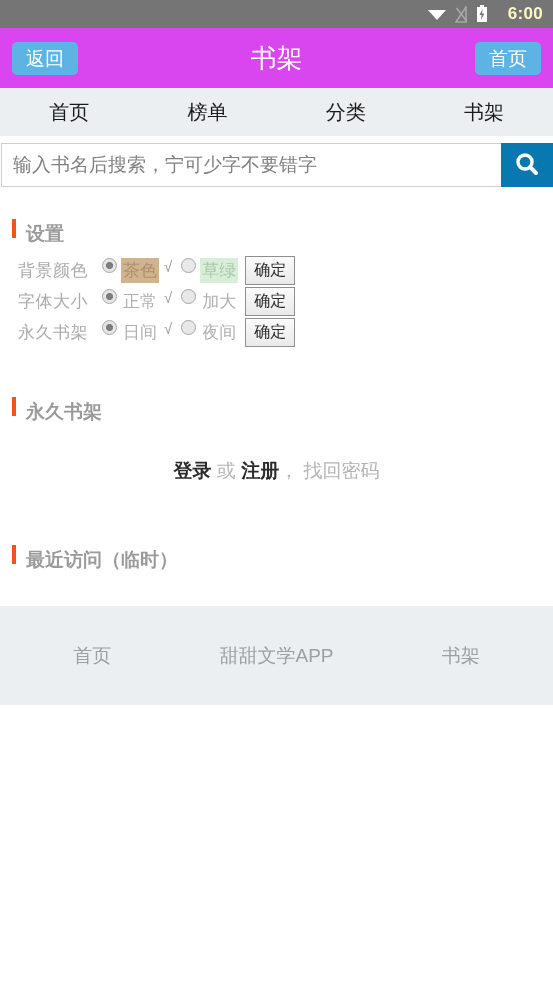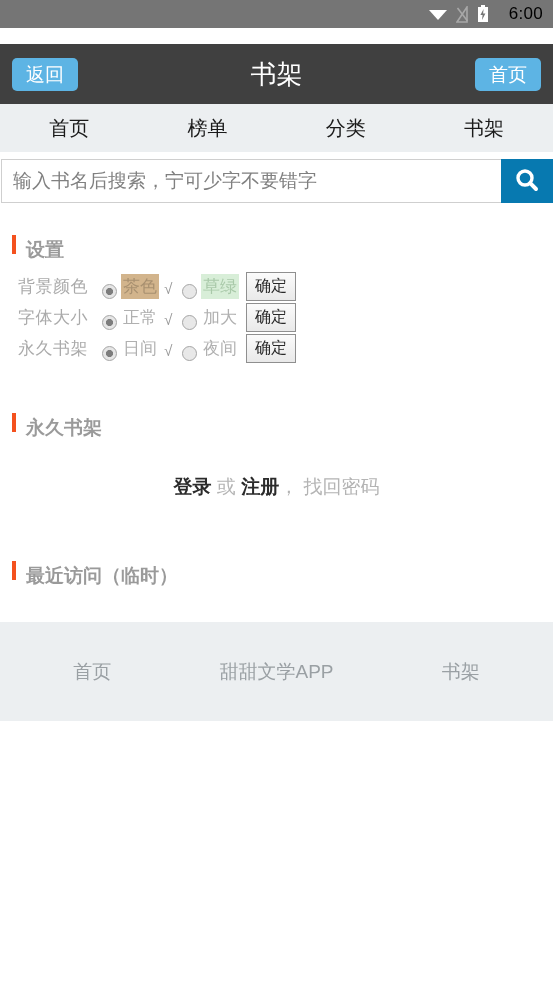--- a/index.html
+++ b/index.html
@@ -16,37 +16,36 @@
     height: 28px;
     background: #757575;
     display: flex;
     align-items: center;
     justify-content: flex-end;
     padding-right: 10px;
     gap: 8px;
   }
   .status-icon { display: flex; align-items: center; }
   .status-time {
-    color: #000000;
+    color: #fef9c3;
     font-size: 17px;
-    font-weight: normal;
+    font-weight: bold;
     letter-spacing: 0.3px;
     margin-left: 12px;
   }
 
   
   .header {
     height: 60px;
-    background: #404040;
+    background: #d946ef;
     display: flex;
     align-items: center;
     justify-content: space-between;
     padding: 0 12px;
     position: relative;
-    margin-top: 16px;
   }
   .hdr-btn {
     background: #5db4e4;
     color: #ffffff;
     font-size: 19px;
     padding: 7px 14px;
     border-radius: 5px;
     border: none;
     font-family: inherit;
     line-height: 1;
@@ -136,24 +135,23 @@
     padding-left: 18px;
   }
   .set-label {
     font-size: 17px;
     color: #aaaaaa;
     width: 78px;
     letter-spacing: 0.5px;
   }
   .opt {
     display: flex;
-    align-items: flex-end;
+    align-items: flex-start;
     font-size: 17px;
     color: #b0b0b0;
-    font-family: Liberation Mono, monospace;
   }
   .radio {
     width: 15px; height: 15px;
     border-radius: 50%;
     border: 1px solid #a5a5a5;
     background: radial-gradient(circle, #7d7d7d 0 38%, #e6e6e6 40% 100%);
     margin: 0 4px 0 6px;
     display: inline-block;
     cursor: pointer;
   }

